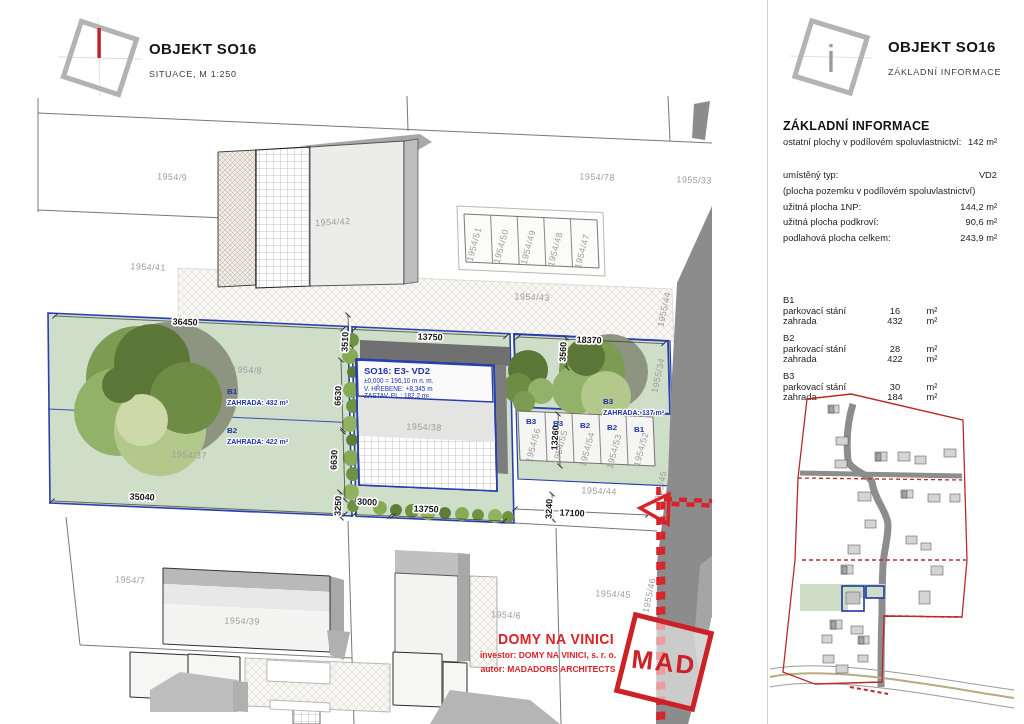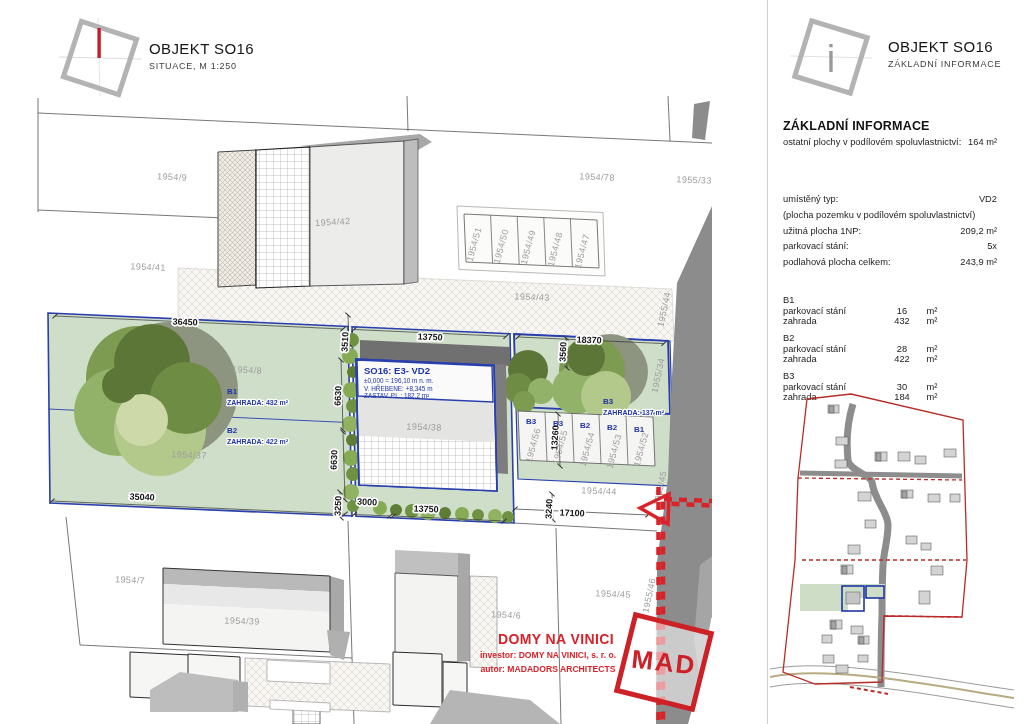--- a/index.html
+++ b/index.html
@@ -2,31 +2,31 @@
 <html><head>
 <meta charset="utf-8">
 <style>
   html,body{margin:0;padding:0;background:#ffffff;}
   body{width:1024px;height:724px;position:relative;overflow:hidden;
        font-family:"Liberation Sans", sans-serif;color:#1a1a1a;}
   .abs{position:absolute;}
   
   .hdr{position:absolute;display:flex;align-items:flex-start;}
   .hdr-text{padding-top:30px;}
-  .h-title{font-weight:normal;font-size:15px;letter-spacing:.4px;color:#151515;}
-  .h-sub{font-size:9px;color:#3d3d3d;letter-spacing:.7px;margin-top:4px;}
+  .h-title{font-weight:bold;font-size:15px;letter-spacing:.4px;color:#151515;}
+  .h-sub{font-size:9px;color:#3d3d3d;letter-spacing:.7px;margin-top:12px;}
   
   .panel{position:absolute;left:768px;top:0;width:256px;height:724px;background:#fff;}
   .divider{position:absolute;left:767px;top:0;width:1px;height:724px;background:#cfcfcf;}
   .ip{position:absolute;left:15px;width:214px;}
   .ip-heading{font-weight:bold;font-size:12.5px;letter-spacing:.2px;color:#111;}
   .ip-row{display:flex;justify-content:space-between;font-size:9.3px;line-height:15.8px;color:#1c1c1c;}
   .ip-row .val{white-space:nowrap;}
   .u-name{font-size:9.3px;margin:6px 0 1px 0;}
-  .u-row{display:flex;width:160px;font-size:9.3px;line-height:10.4px;}
+  .u-row{display:flex;width:160px;font-size:9.3px;line-height:10.4px;gap:7px;}
   .u-row .lbl{flex:1;}
   .u-row .v{width:38px;text-align:center;}
   .u-row .u{width:22px;text-align:center;}
   
   text{font-family:"Liberation Sans", sans-serif;}
   .dim{font-size:9px;font-weight:600;fill:#141414;paint-order:stroke;stroke:#ffffff;stroke-width:3.4px;stroke-linejoin:round;}
   .plabel{font-size:9px;fill:#9d9d9d;letter-spacing:.4px;}
   .zlabel{font-size:8px;font-weight:bold;fill:#2036a8;}
   .zarea{font-size:7px;font-weight:bold;fill:#2036a8;paint-order:stroke;stroke:#ffffff;stroke-width:2.4px;stroke-linejoin:round;}
   .bltitle{font-size:9.5px;font-weight:bold;fill:#2036a8;}
@@ -324,39 +324,39 @@
     <div class="hdr-text" style="margin-left:12px;">
       <div class="h-title">OBJEKT SO16</div>
       <div class="h-sub">ZÁKLADNÍ INFORMACE</div>
     </div>
   </div>
 
   <div class="ip ip-heading" style="top:119px;">ZÁKLADNÍ INFORMACE</div>
 
   <div class="ip ip-row" style="top:135px;">
     <span>ostatní plochy v podílovém spoluvlastnictví:</span>
-    <span class="val">164 m²</span>
+    <span class="val">142 m²</span>
   </div>
 
-  <div class="ip" style="top:192px;">
+  <div class="ip" style="top:168px;">
     <div class="ip-row">
         <span>umístěný typ:</span>
         <span class="val">VD2</span>
       </div>
     <div class="ip-row">
         <span>(plocha pozemku v podílovém spoluvlastnictví)</span>
         <span class="val"></span>
       </div>
     <div class="ip-row">
         <span>užitná plocha 1NP:</span>
-        <span class="val">209,2 m²</span>
+        <span class="val">144,2 m²</span>
       </div>
     <div class="ip-row">
-        <span>parkovací stání:</span>
-        <span class="val">5x</span>
+        <span>užitná plocha podkroví:</span>
+        <span class="val">90,6 m²</span>
       </div>
     <div class="ip-row">
         <span>podlahová plocha celkem:</span>
         <span class="val">243,9 m²</span>
       </div>
   </div>
 
   <div class="ip" style="top:289px;">
     <div>
       <div class="u-name">B1</div>

